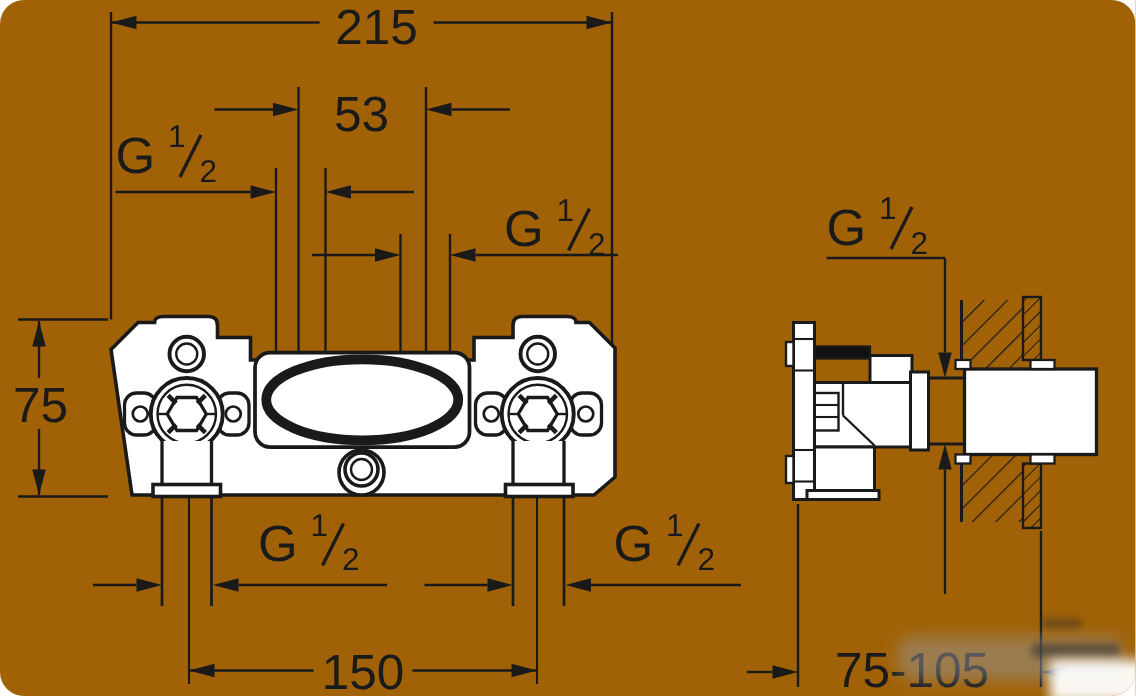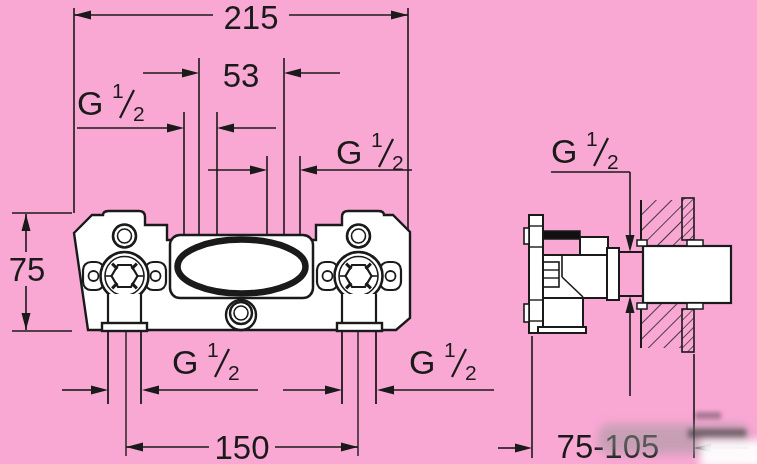--- a/index.html
+++ b/index.html
@@ -1,17 +1,17 @@
 <!DOCTYPE html>
 <html><head>
 <meta charset="utf-8">
 <style>
   html,body{margin:0;padding:0;background:#fff;}
-  .stage{position:relative;width:757px;height:464px;background:#f9a8d4;overflow:hidden;
-         font-family:"Liberation Sans", sans-serif;}
+  .stage{position:relative;width:757px;height:464px;background:#a16207;overflow:hidden;
+         font-family:"Liberation Sans", sans-serif;border-radius:16px;}
   svg{position:absolute;left:0;top:0;}
   svg text{font-family:"Liberation Sans", sans-serif;fill:#1a1a1a;}
   .dimtext{font-size:33px;}
   .dimtext-mid{text-anchor:middle;}
   .smudge{position:absolute;pointer-events:none;}
   #smudge-gray{left:598px;top:424px;width:152px;height:30px;background:rgba(150,150,150,.5);
                filter:blur(5px);border-radius:12px;}
   #smudge-dark{left:688px;top:429px;width:58px;height:9px;background:rgba(45,45,45,.55);filter:blur(2.5px);}
   #smudge-dark2{left:695px;top:412px;width:26px;height:7px;background:rgba(45,45,45,.4);filter:blur(2px);}
   #smudge-white{left:700px;top:440px;width:70px;height:28px;background:rgba(255,255,255,.95);filter:blur(4px);}

